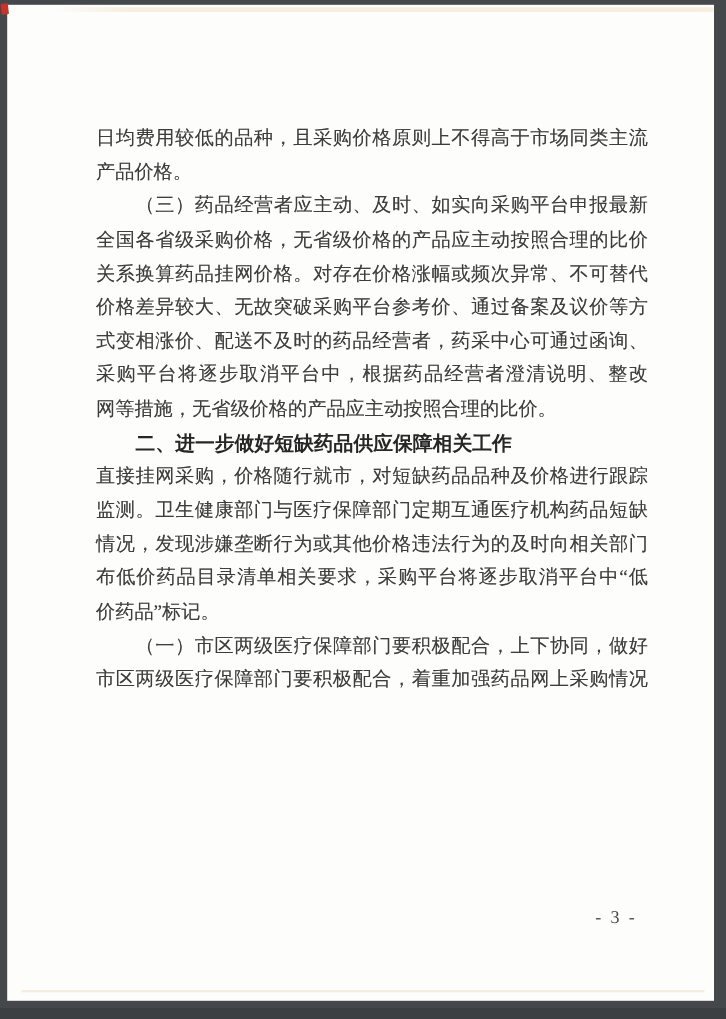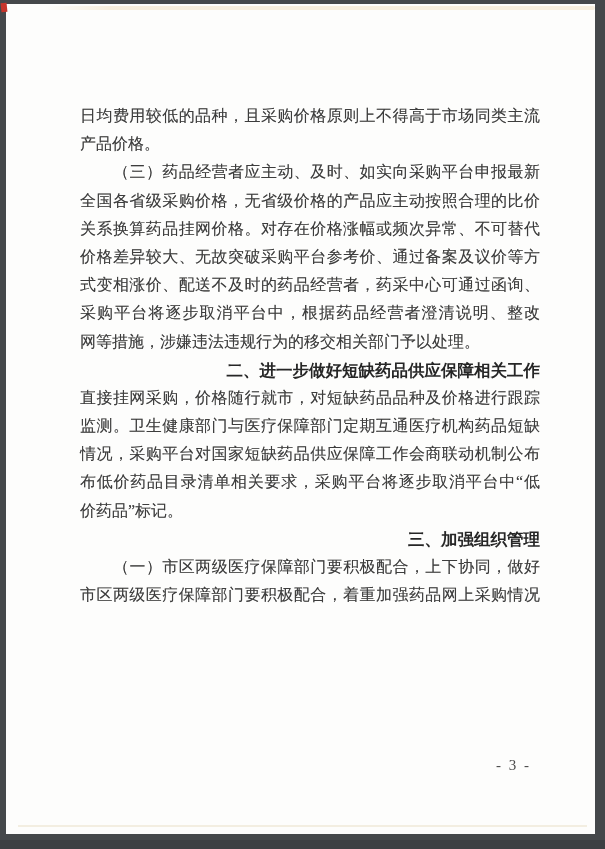--- a/index.html
+++ b/index.html
@@ -65,21 +65,20 @@
     text-align-last: justify;
     text-justify: inter-character;
   }
   .line.indent { text-indent: 33px; font-family: Liberation Serif, serif; }
   .line.heading {
     font-family: "Liberation Sans", sans-serif;
     font-weight: 700;
     font-size: 16.5px;
     color: var(--heading-color, #262626);
     text-shadow: none;
-    text-align: right;
   }
   .page-number {
     position: absolute;
     top: 753px;
     left: 0; right: 0;
     text-align: right;
     padding-right: 64px;
     font-size: 15px;
     letter-spacing: 2px;
     color: #4a4a4a;
@@ -94,28 +93,27 @@
     <div class="paper-top-edge"></div>
     <div class="text-block" id="text-block">
         <div class="line just">日均费用较低的品种，且采购价格原则上不得高于市场同类主流</div>
         <div class="line">产品价格。</div>
         <div class="line indent just">（三）药品经营者应主动、及时、如实向采购平台申报最新</div>
         <div class="line just">全国各省级采购价格，无省级价格的产品应主动按照合理的比价</div>
         <div class="line just">关系换算药品挂网价格。对存在价格涨幅或频次异常、不可替代</div>
         <div class="line just">价格差异较大、无故突破采购平台参考价、通过备案及议价等方</div>
         <div class="line just">式变相涨价、配送不及时的药品经营者，药采中心可通过函询、</div>
         <div class="line just">采购平台将逐步取消平台中，根据药品经营者澄清说明、整改</div>
-        <div class="line">网等措施，涉嫌违法违规行为的移交相关部门予以处理。</div>
+        <div class="line">网等措施，无省级价格的产品应主动按照合理的比价。</div>
         <div class="line heading indent">二、进一步做好短缺药品供应保障相关工作</div>
         <div class="line just">直接挂网采购，价格随行就市，对短缺药品品种及价格进行跟踪</div>
         <div class="line just">监测。卫生健康部门与医疗保障部门定期互通医疗机构药品短缺</div>
-        <div class="line just">情况，采购平台对国家短缺药品供应保障工作会商联动机制公布</div>
+        <div class="line just">情况，发现涉嫌垄断行为或其他价格违法行为的及时向相关部门</div>
         <div class="line just">布低价药品目录清单相关要求，采购平台将逐步取消平台中“低</div>
         <div class="line">价药品”标记。</div>
-        <div class="line heading indent">三、加强组织管理</div>
         <div class="line indent just">（一）市区两级医疗保障部门要积极配合，上下协同，做好</div>
         <div class="line just">市区两级医疗保障部门要积极配合，着重加强药品网上采购情况</div>
       </div>
     <div class="page-number">- 3 -</div>
     <div class="paper-bottom-edge"></div>
   </div>
   <div class="corner-mark"></div>
   <div class="frame-bottom"></div>
 </div>
 

